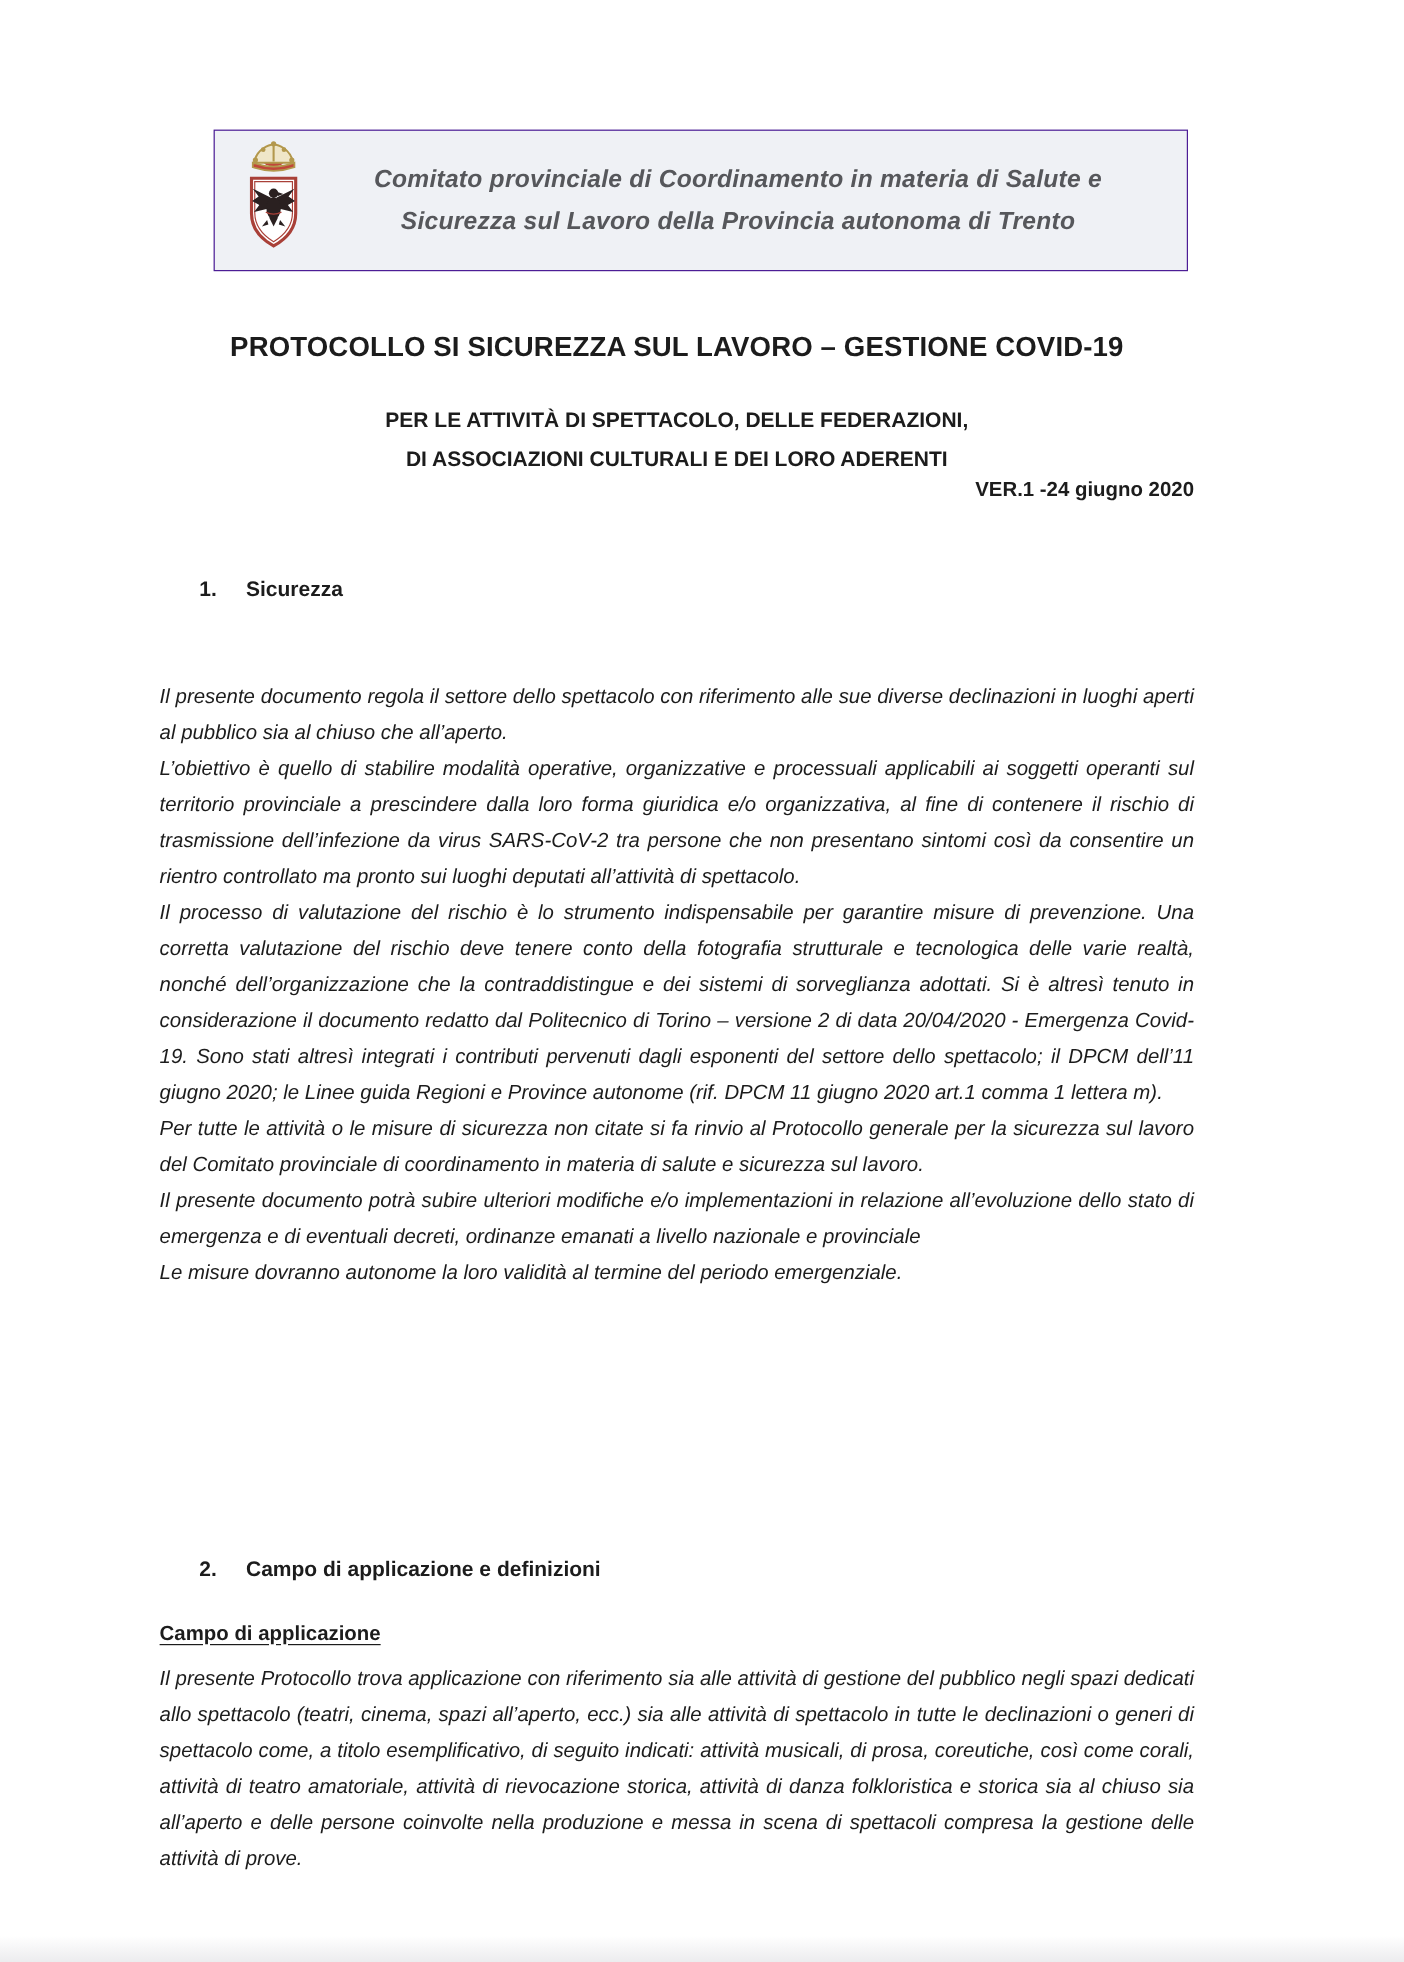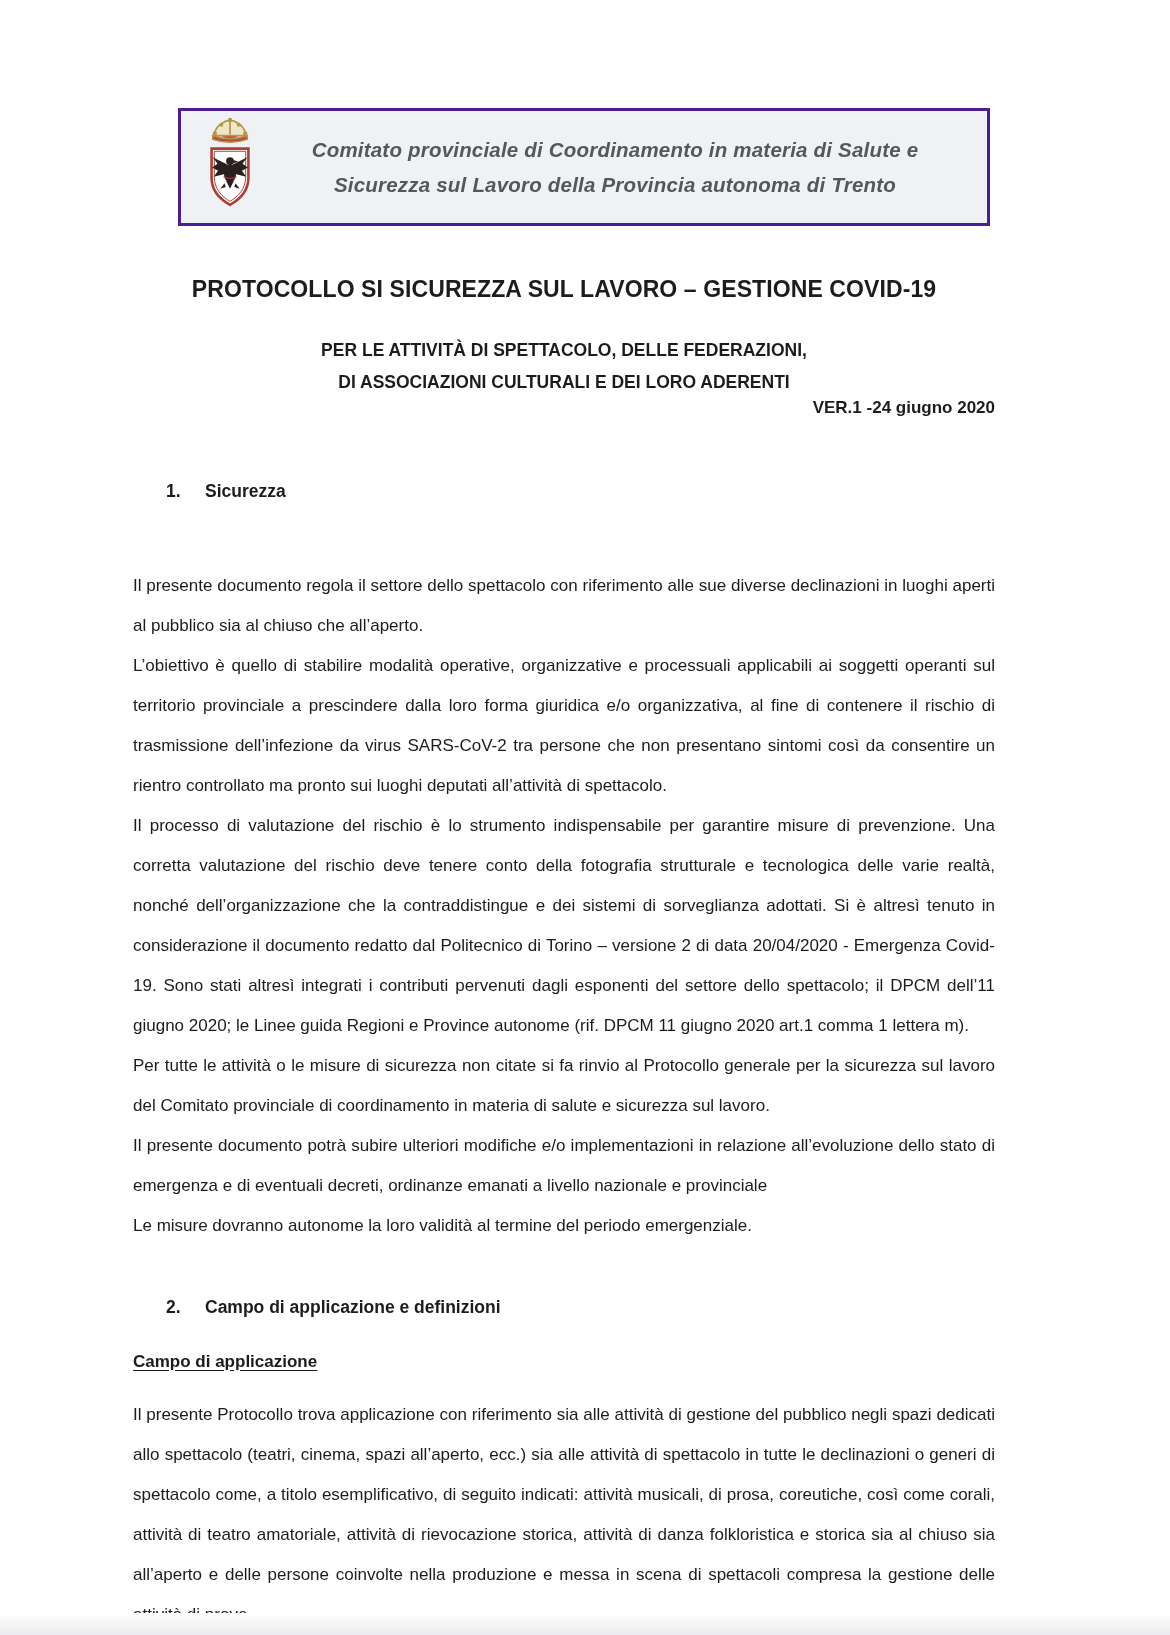--- a/index.html
+++ b/index.html
@@ -12,21 +12,21 @@
     color: #1c1c1c;
     overflow: hidden;
   }
 
   
   .org-banner {
     position: absolute;
     left: 178px; top: 108px;
     width: 812px; height: 118px;
     background: #eff1f5;
-    border: 3px solid #4c1d95;
+    border: 1px solid #4c1d95;
     box-sizing: border-box;
     display: flex;
     align-items: center;
   }
   .coa {
     width: 66px; height: 104px;
     margin-left: 16px;
     flex: 0 0 auto;
   }
   .org-text {
@@ -80,25 +80,26 @@
   .section-heading .num { width: 39px; flex: 0 0 auto; }
   #sec1-heading { top: 481px; }
   #sec2-heading { top: 1297px; }
 
   
   .body-block {
     position: absolute;
     left: 133px;
     width: 862px;
     font-size: 17px;
-    line-height: 40px;
+    line-height: 30px;
     text-align: justify;
+    font-style: italic;
   }
   #body1 { top: 566px; }
-  #body2 { top: 1384px; margin-top: 11px; }
+  #body2 { top: 1384px; }
   .body-block p { margin: 0; }
 
   .sub-heading {
     position: absolute;
     left: 133px; top: 1352px;
     font-weight: bold;
     font-size: 17px;
     text-decoration: underline;
     text-underline-offset: 3px;
   }

